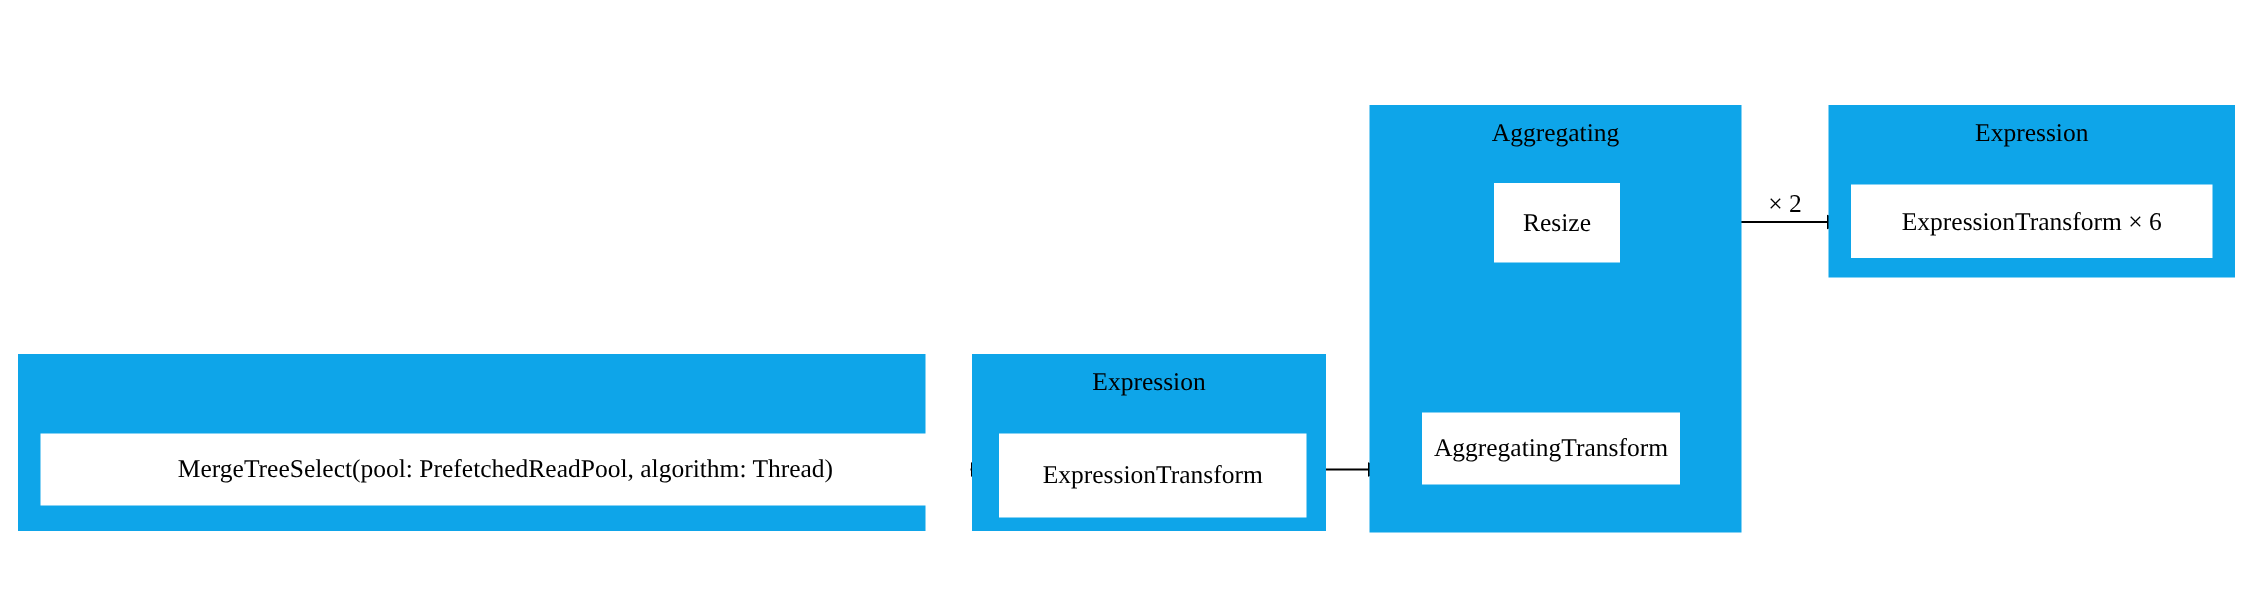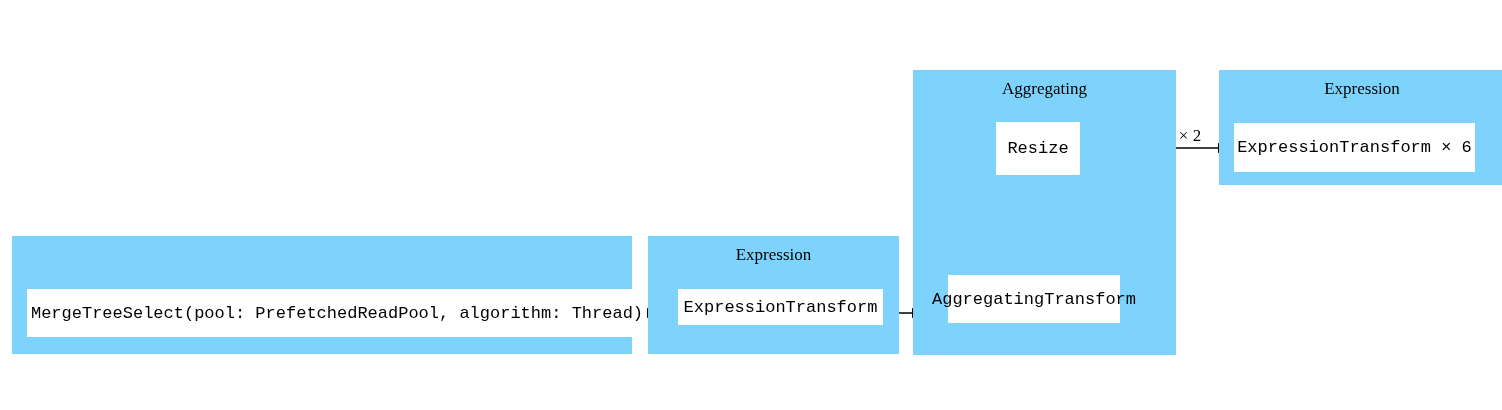--- a/index.html
+++ b/index.html
@@ -18,50 +18,48 @@
   .edges {
     position: absolute;
     left: 0;
     top: 0;
     width: 1502px;
     height: 410px;
     pointer-events: none;
   }
   .group {
     position: absolute;
-    background: #7dd3fc;
-    padding-left: 15px;
+    background: #0ea5e9;
   }
   .group-title {
     position: absolute;
     left: 0;
     right: 0;
     top: 9px;
     text-align: center;
     font-size: 17px;
     color: #000000;
     white-space: nowrap;
   }
   .node {
     position: absolute;
     background: #ffffff;
     color: #000000;
     font-size: 17px;
     display: flex;
     align-items: center;
     justify-content: center;
     white-space: nowrap;
-    font-family: Liberation Mono, monospace;
   }
   
   .g-read { left: 12px; top: 236px; width: 605px; height: 118px; }
   .g-read .node { left: 15px; top: 53px; width: 620px; height: 48px; }
   
   .g-expr1 { left: 648px; top: 236px; width: 236px; height: 118px; }
-  .g-expr1 .node { left: 30px; top: 53px; width: 205px; height: 36px; }
+  .g-expr1 .node { left: 18px; top: 53px; width: 205px; height: 56px; }
   
   .g-agg { left: 913px; top: 70px; width: 248px; height: 285px; }
   .g-agg .node-resize { left: 83px; top: 52px; width: 84px; height: 53px; }
   .g-agg .node-transform { left: 15px; top: 205px; width: 172px; height: 48px; margin-left: 20px; }
   
   .g-expr2 { left: 1219px; top: 70px; width: 271px; height: 115px; }
   .g-expr2 .node { left: 15px; top: 53px; width: 241px; height: 49px; }
   .edge-label {
     position: absolute;
     left: 1158px;

